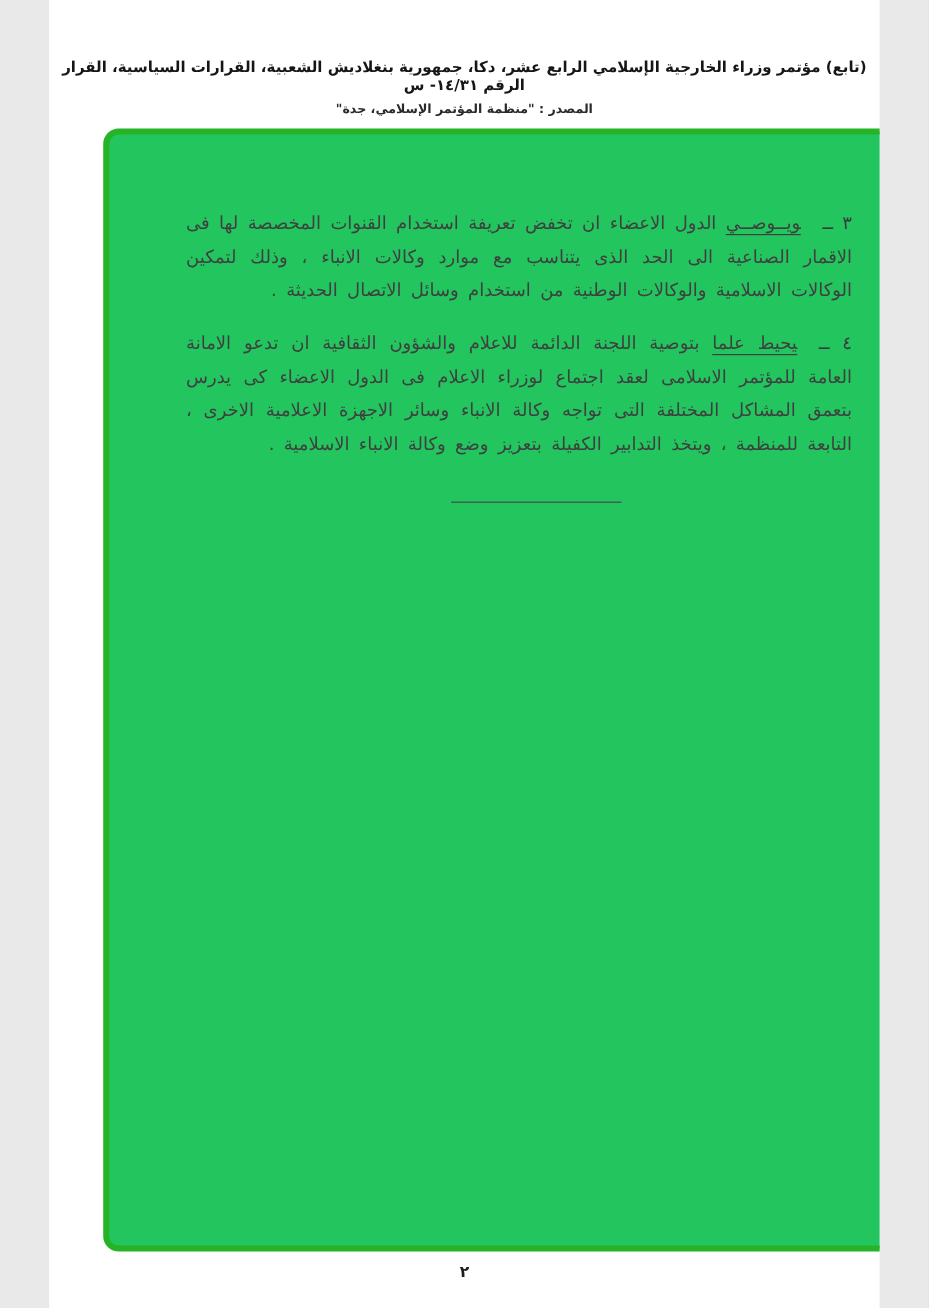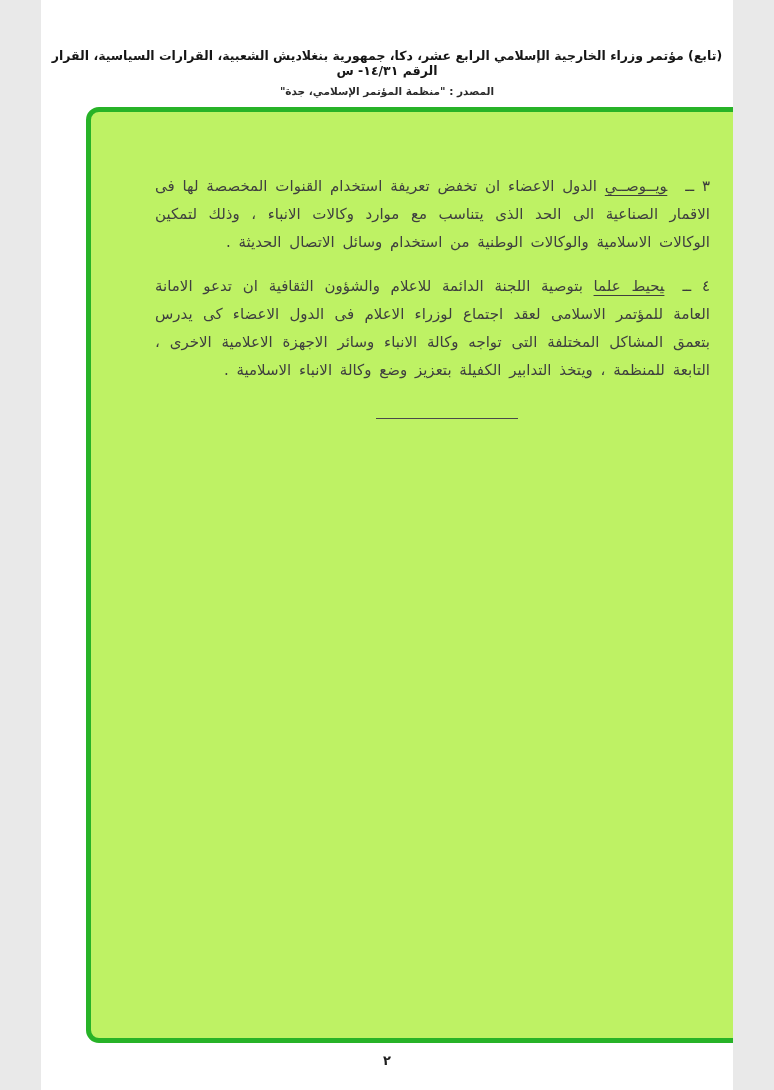--- a/index.html
+++ b/index.html
@@ -34,21 +34,21 @@
     color: #2a2a2a;
   }
   .green-frame {
     position: absolute;
     left: 45px;
     top: 107px;
     width: 684px;
     height: 936px;
     border: 5px solid #27b327;
     border-radius: 13px;
-    background: #bef264;
+    background: #22c55e;
   }
   .content {
     position: absolute;
     top: 60px;
     right: 55px;
     left: 64px;
     direction: rtl;
   }
   .item {
     font-size: 15px;

